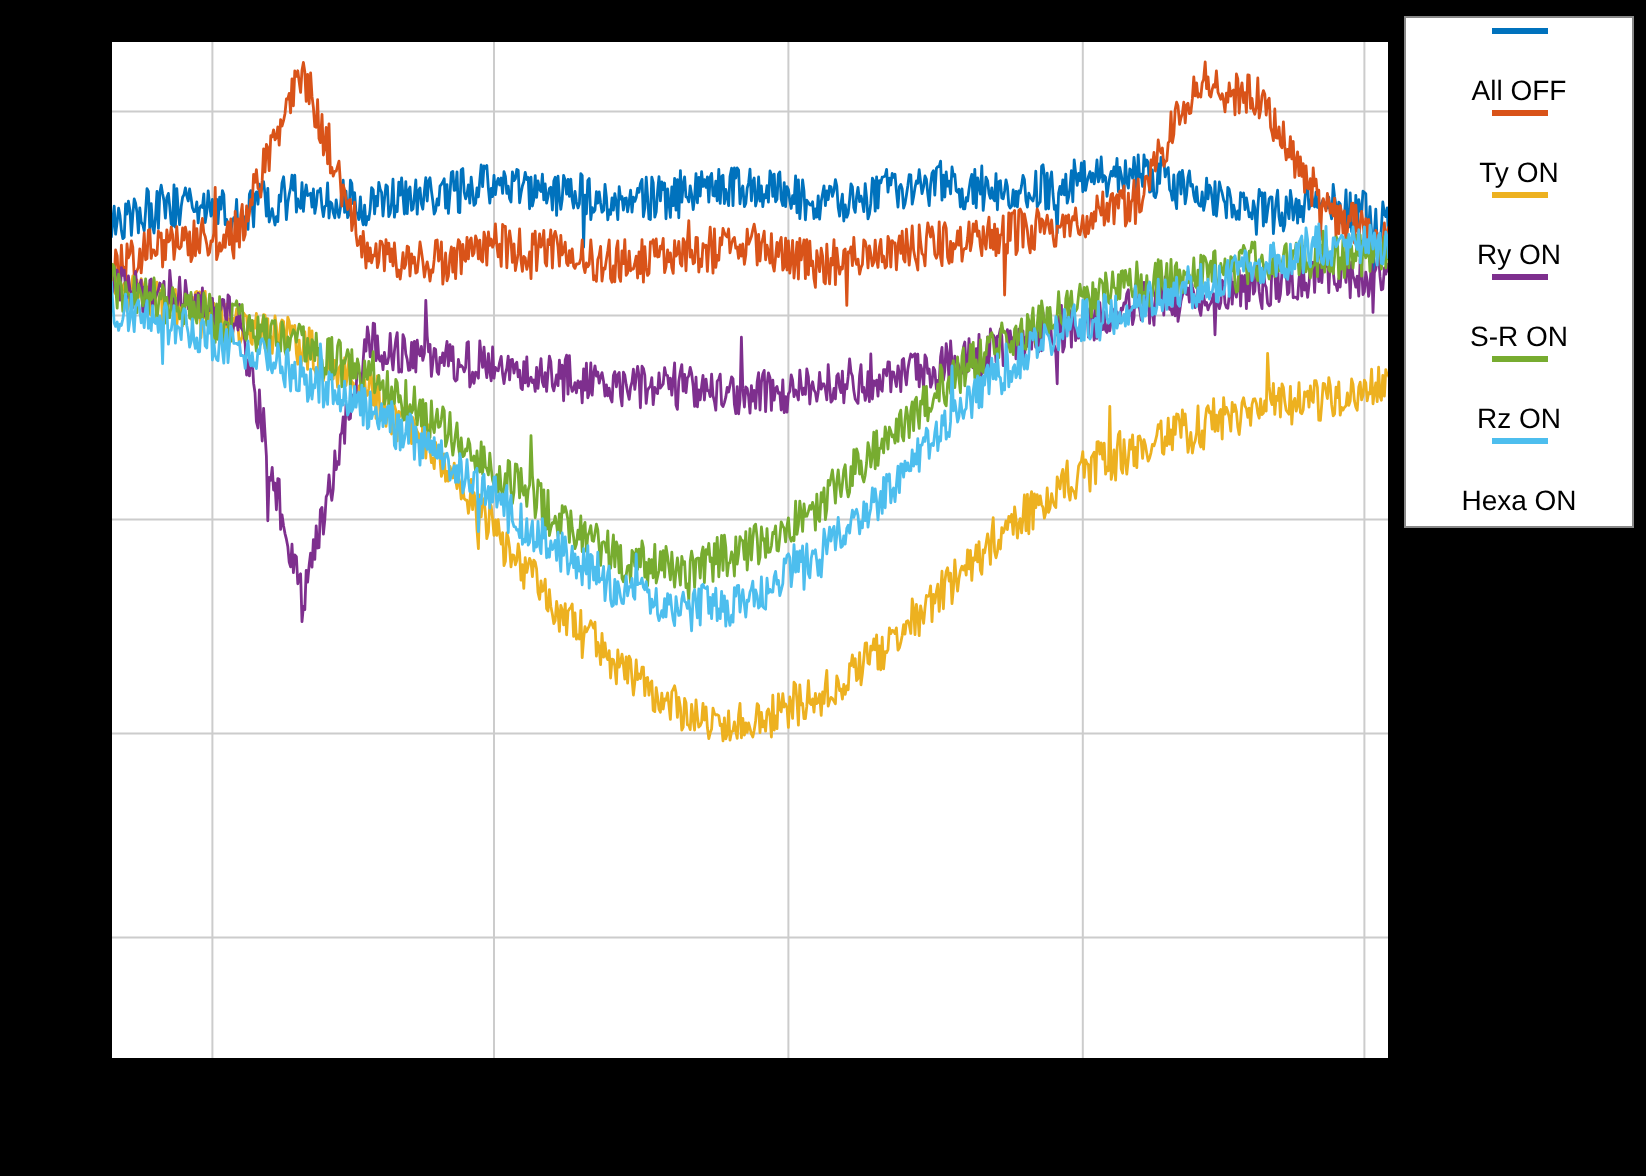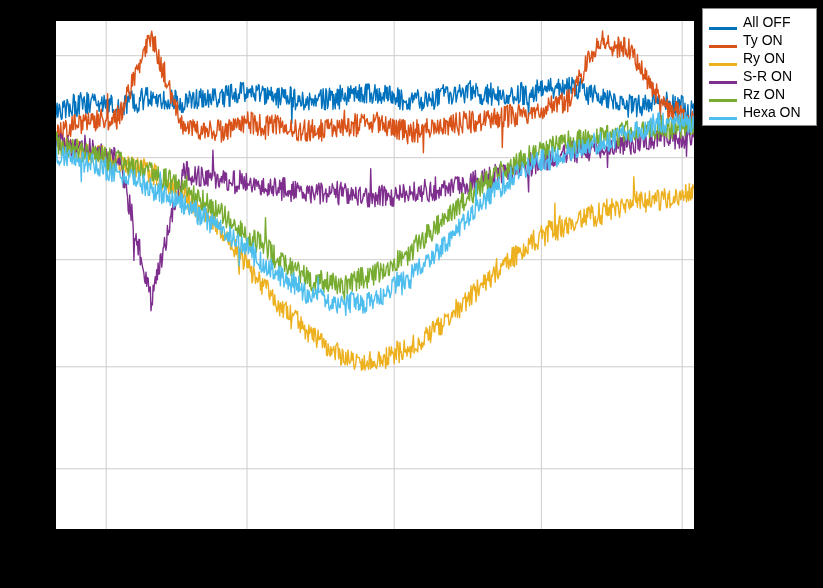--- a/index.html
+++ b/index.html
@@ -18,23 +18,24 @@
     left: 702px;
     top: 8px;
     width: 115px;
     background: #fff;
     border: 1px solid #888;
     padding: 4px 6px;
     font-size: 14px;
   }
   .legend-row {
     display: flex;
-    align-items: flex-end;
-    gap: 6px;
+    align-items: center;
+    gap: 20px;
     padding: 1px 0;
+    flex-direction: column;
   }
   .legend-swatch {
     width: 28px;
     height: 0;
     border-top: 3px solid;
     flex-shrink: 0;
   }
   .legend-label { white-space: nowrap; }
 </style>
 </head>

